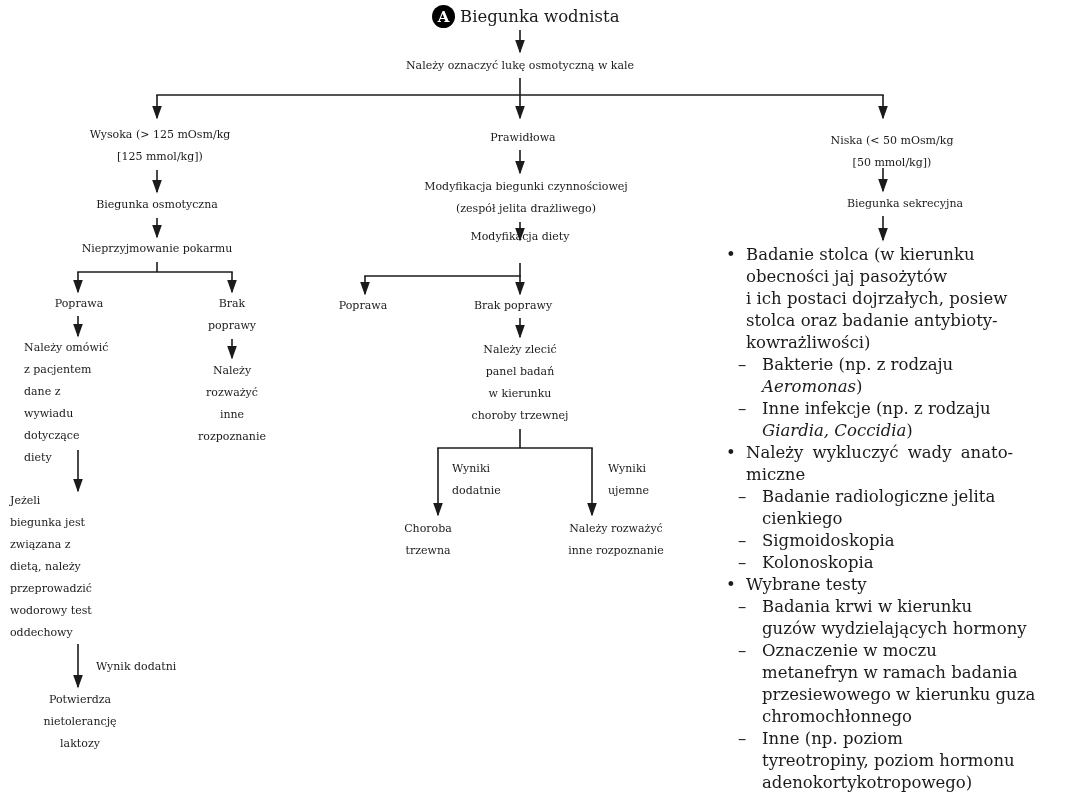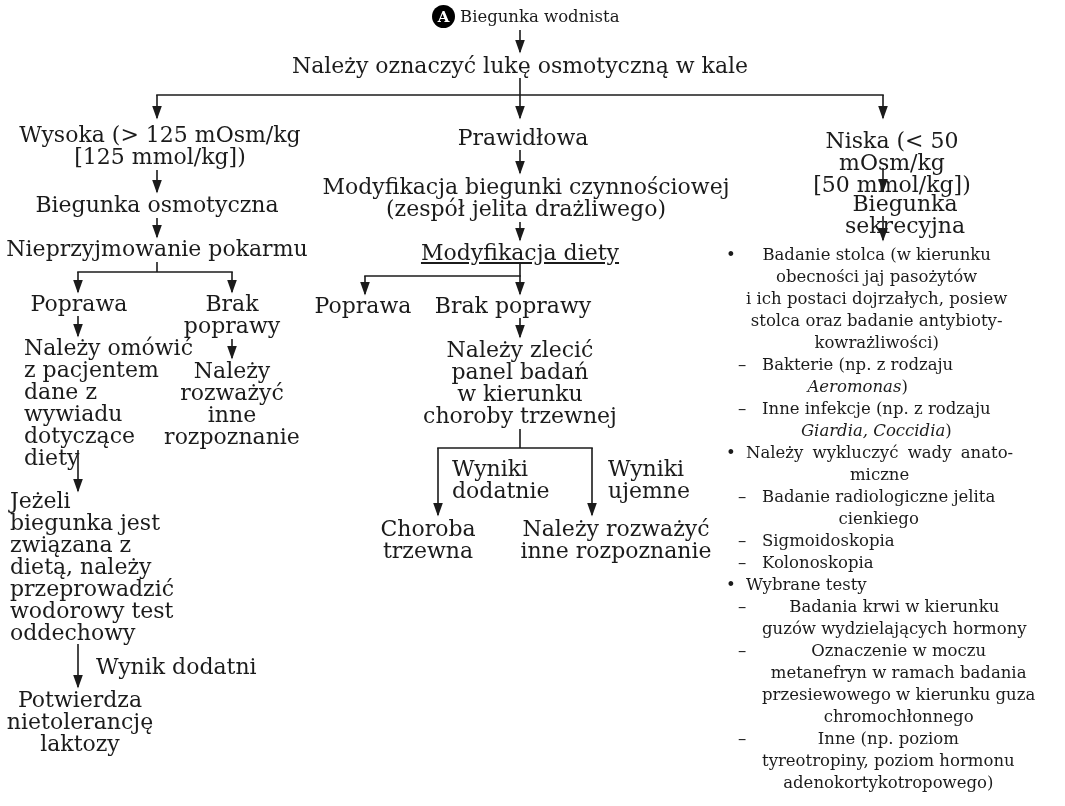--- a/index.html
+++ b/index.html
@@ -9,21 +9,21 @@
     height: 806px;
     background: #ffffff;
     font-family: "DejaVu Serif", serif;
     color: #1b1b1b;
     overflow: hidden;
   }
   svg.wires { position: absolute; left: 0; top: 0; z-index: 0; }
   .node {
     position: absolute;
     z-index: 1;
-    font-size: 22px;
+    font-size: 11px;
     line-height: 22px;
     white-space: pre-line;
   }
   .c { transform: translateX(-50%); text-align: center; }
   .badge-row {
     position: absolute;
     left: 432px; top: 5px;
     display: flex; align-items: center;
     z-index: 1;
   }
@@ -41,21 +41,21 @@
     position: absolute;
     left: 726px; top: 244px;
     width: 336px;
     z-index: 1;
     font-size: 16.5px; line-height: 22px;
   }
   .li { display: flex; align-items: flex-start; }
   .li .mk { flex: 0 0 20px; }
   .li.dash { padding-left: 12px; }
   .li.dash .mk { flex: 0 0 24px; }
-  .li-text { white-space: pre-line; text-align: center; }
+  .li-text { white-space: pre-line; }
   .li-text i { font-style: italic; }
   .wsp { word-spacing: 4px; }
 </style>
 </head>
 <body>
 
 <div class="canvas">
 
   <svg class="wires" width="1065" height="806">
     <defs>
@@ -135,21 +135,21 @@
 wodorowy test
 oddechowy</div>
   <div class="node" style="left:96px; top:656px;">Wynik dodatni</div>
   <div class="node c" style="left:80px; top:689px;">Potwierdza
 nietolerancję
 laktozy</div>
 
   <div class="node c" style="left:523px; top:127px;">Prawidłowa</div>
   <div class="node c" style="left:526px; top:176px;">Modyfikacja biegunki czynnościowej
 (zespół jelita drażliwego)</div>
-  <div class="node c" style="left:520px; top:242px;text-decoration:underline;">Modyfikacja diety</div>
+  <div class="node c" style="left:520px; top:226px;">Modyfikacja diety</div>
   <div class="node c" style="left:363px; top:295px;">Poprawa</div>
   <div class="node c" style="left:513px; top:295px;">Brak poprawy</div>
   <div class="node c" style="left:520px; top:339px;">Należy zlecić
 panel badań
 w kierunku
 choroby trzewnej</div>
   <div class="node" style="left:452px; top:458px;">Wyniki
 dodatnie</div>
   <div class="node" style="left:608px; top:458px;">Wyniki
 ujemne</div>

